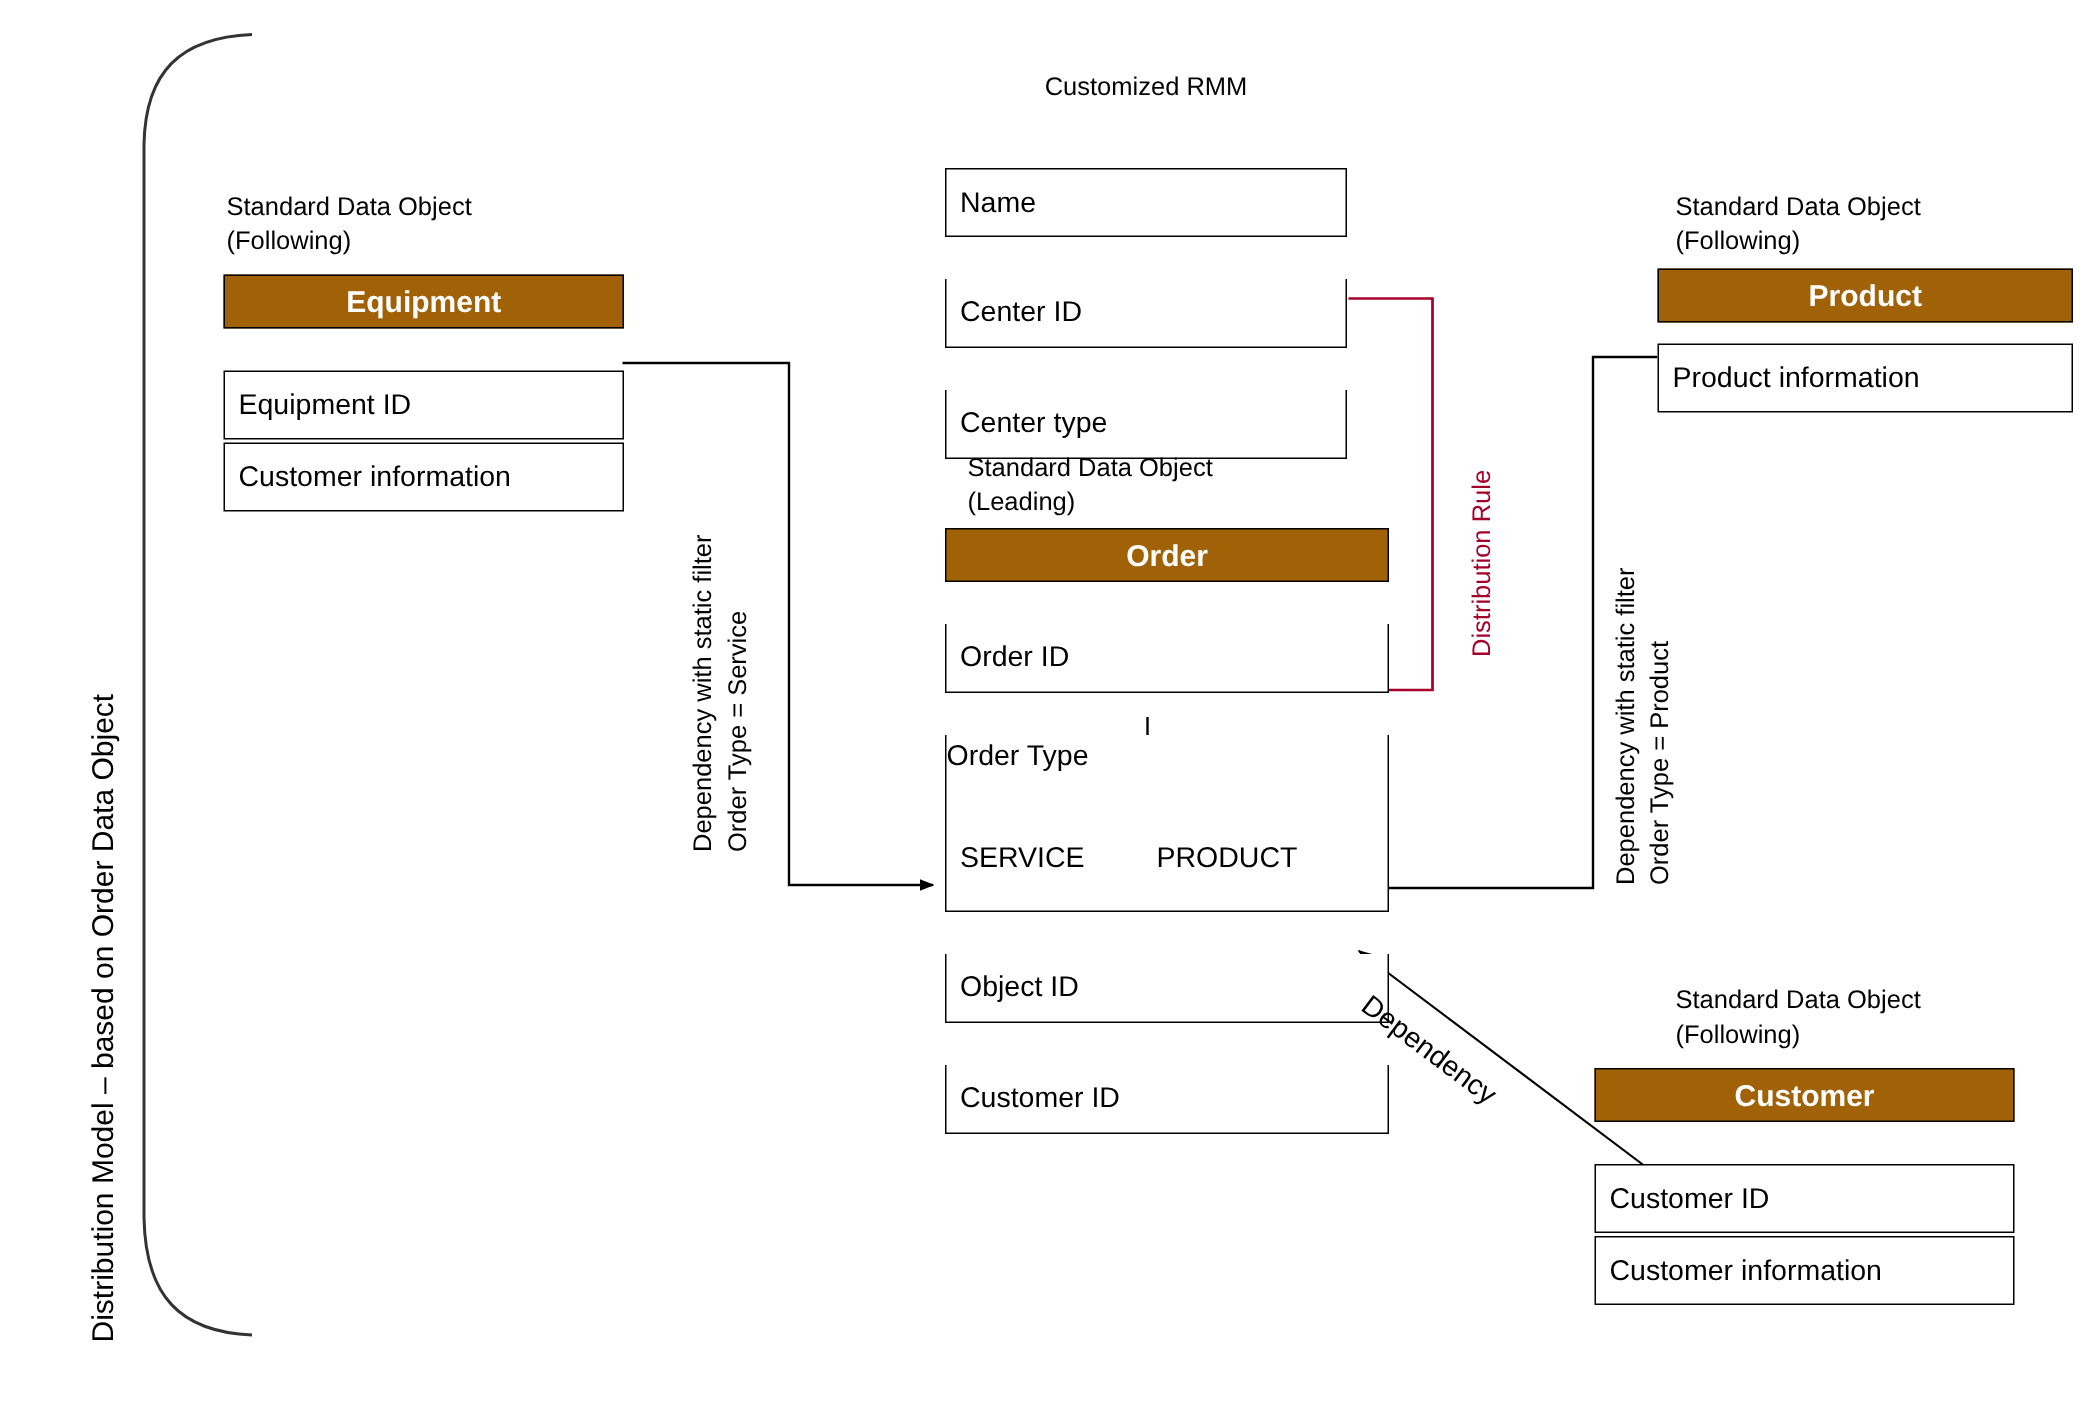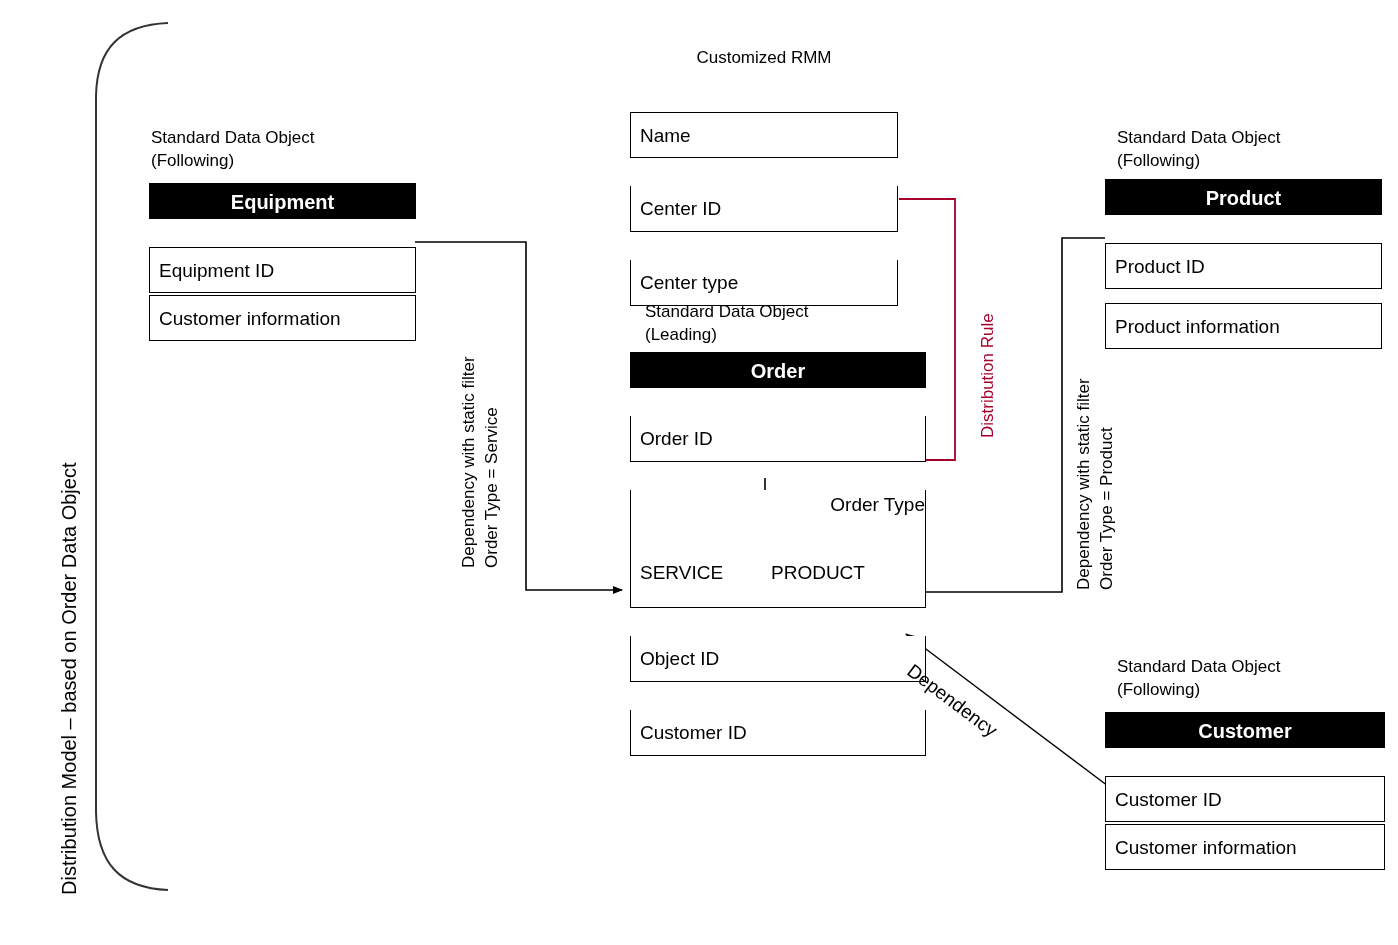--- a/index.html
+++ b/index.html
@@ -24,21 +24,21 @@
     top: 0;
     width: 1398px;
     height: 945px;
     pointer-events: none;
   }
   
   .entity {
     position: absolute;
   }
   .entity .ttl-hdr {
-    background: #000000;
+    background: #a16207;
     color: #ffffff;
     font-weight: bold;
     text-align: center;
     font-size: 20px;
     line-height: 36px;
     height: 36px;
     border: 1px solid #000000;
     box-sizing: border-box;
   }
   .entity .row {
@@ -107,21 +107,21 @@
     left: 0;
     top: 0;
     width: 100%;
     height: 100%;
   }
   .ot-title {
     position: absolute;
     top: 4px;
     left: 0;
     width: 100%;
-    text-align: right;
+    text-align: left;
     font-size: 19px;
   }
   .ot-leaf {
     position: absolute;
     top: 72px;
     font-size: 19px;
   }
   .ot-leaf.left { left: 9px; }
   .ot-leaf.right { left: 140px; }
 </style>
@@ -172,21 +172,20 @@
     <div class="row first">Name</div>
     <div class="row">Center ID</div>
     <div class="row">Center type</div>
   </div>
 
   <div class="caption" style="left:1117px; top:126px; width:280px;">Standard  Data Object
 (Following)</div>
 
   <div class="entity" style="left:1105px; top:179px; width:277px;">
     <div class="ttl-hdr">Product</div>
-    <div class="row">Product ID</div>
     <div class="row" style="margin-top:14px;">Product information</div>
   </div>
 
   <div class="caption" style="left:645px; top:300px; width:280px;">Standard  Data Object
 (Leading)</div>
 
   <div class="entity plain" style="left:630px; top:352px; width:296px;">
     <div class="ttl-hdr">Order</div>
     <div class="row">Order ID</div>
 
@@ -198,21 +197,21 @@
       </div>
     </div>
 
     <div class="row">Object ID</div>
     <div class="row">Customer ID</div>
   </div>
 
   <div class="caption" style="left:1117px; top:655px; width:280px;">Standard  Data Object
 (Following)</div>
 
-  <div class="entity" style="left:1105px; top:712px; width:280px;">
+  <div class="entity" style="left:1063px; top:712px; width:280px;">
     <div class="ttl-hdr">Customer</div>
     <div class="row">Customer ID</div>
     <div class="row" style="margin-top:2px;">Customer information</div>
   </div>
 
   <div class="vlabel" style="left:457px; top:568px;">Dependency with static filter
 Order Type = Service</div>
 
   <div class="vlabel" style="left:1072px; top:590px;">Dependency with static filter
 Order Type = Product</div>

